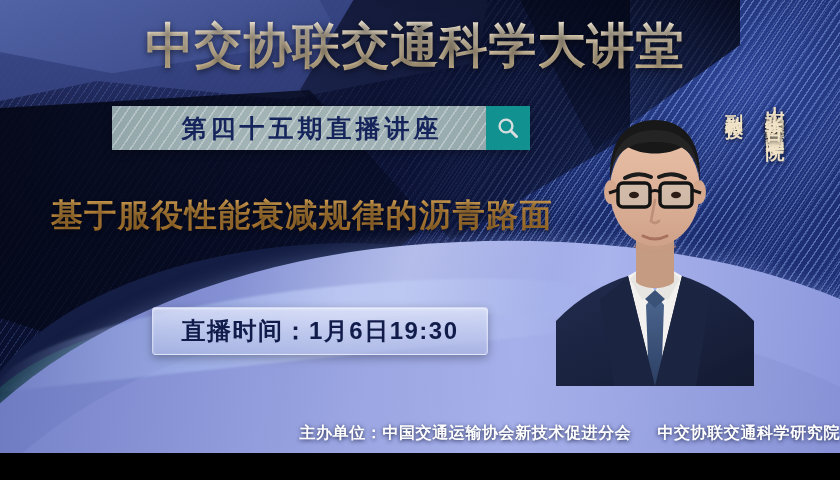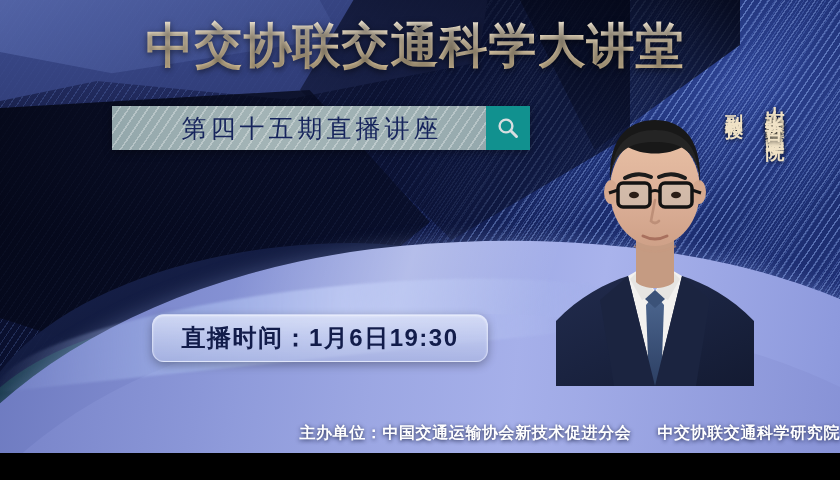--- a/index.html
+++ b/index.html
@@ -202,21 +202,21 @@
     );
     pointer-events: none;
   }
   .sub-banner-text {
     position: relative;
     flex: 1;
     display: flex;
     align-items: center;
     justify-content: center;
     font-size: 25px;
-    font-weight: normal;
+    font-weight: bold;
     letter-spacing: 4px;
     color: #16245c;
     padding-left: 26px;
     z-index: 2;
   }
   .search-box {
     position: relative;
     width: 44px;
     height: 44px;
     background: #11918f;
@@ -242,25 +242,25 @@
     -webkit-background-clip: text;
             background-clip: text;
     -webkit-text-fill-color: transparent;
     text-shadow: 0 2px 5px rgba(0,0,0,0.45);
   }
   .heading .line { display: block; white-space: nowrap; }
 
   .time-pill {
     position: absolute;
     left: 152px;
-    top: 314px;
+    top: 307px;
     width: 334px;
     height: 46px;
     z-index: 12;
-    border-radius: 12px;
+    border-radius: 4px;
     background: linear-gradient(180deg, rgba(222,228,248,0.80) 0%, rgba(196,205,238,0.74) 52%, rgba(172,183,226,0.70) 100%);
     border: 1px solid rgba(236,240,255,0.55);
     box-shadow: inset 0 1px 2px rgba(255,255,255,0.55), 0 3px 10px rgba(0,0,0,0.30);
     display: flex;
     align-items: center;
     justify-content: center;
     font-size: 24px;
     font-weight: bold;
     letter-spacing: 1.5px;
     color: #121c4a;
@@ -403,20 +403,21 @@
     <div class="sub-banner-text">第四十五期直播讲座</div>
     <div class="search-box">
       <svg width="24" height="24" viewBox="0 0 24 24">
         <circle cx="10" cy="10" r="6.4" fill="none" stroke="#d8dee0" stroke-width="2.4"></circle>
         <line x1="14.8" y1="14.8" x2="20.5" y2="20.5" stroke="#d8dee0" stroke-width="3" stroke-linecap="round"></line>
       </svg>
     </div>
   </div>
 
   <div class="heading">
+    <span class="line">基于服役性能衰减规律的沥青路面</span>
   </div>
 
   <div class="time-pill">直播时间：1月6日19:30</div>
 
   <div class="vtext v-affil">山东大学齐鲁交通学院</div>
   <div class="vtext v-speaker">
     <span>张吉哲</span>
     <span>副教授</span>
   </div>
 

